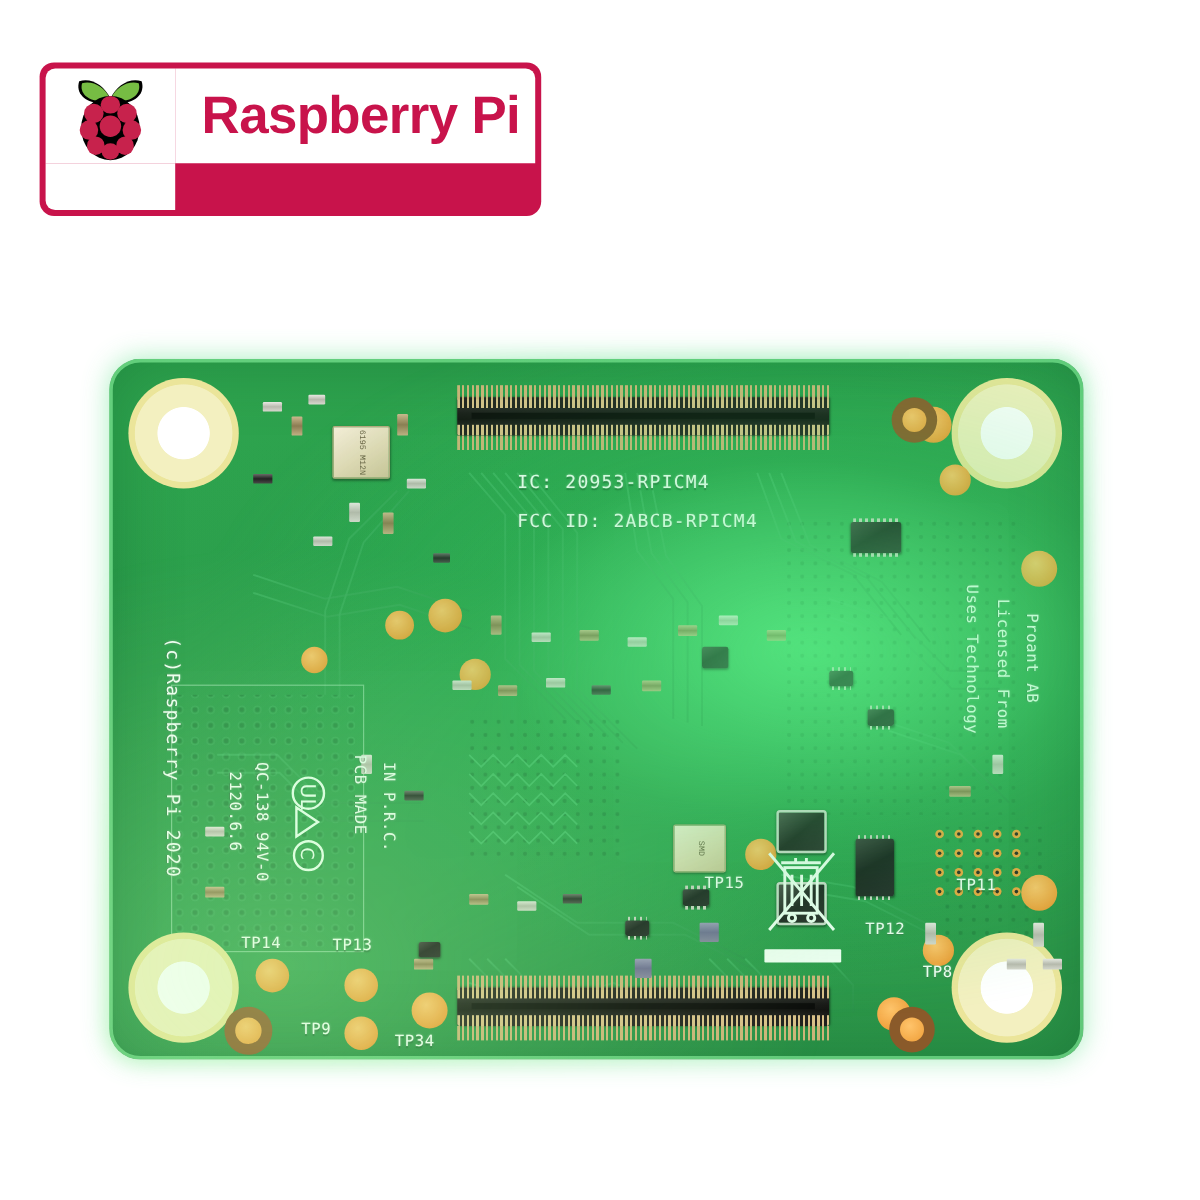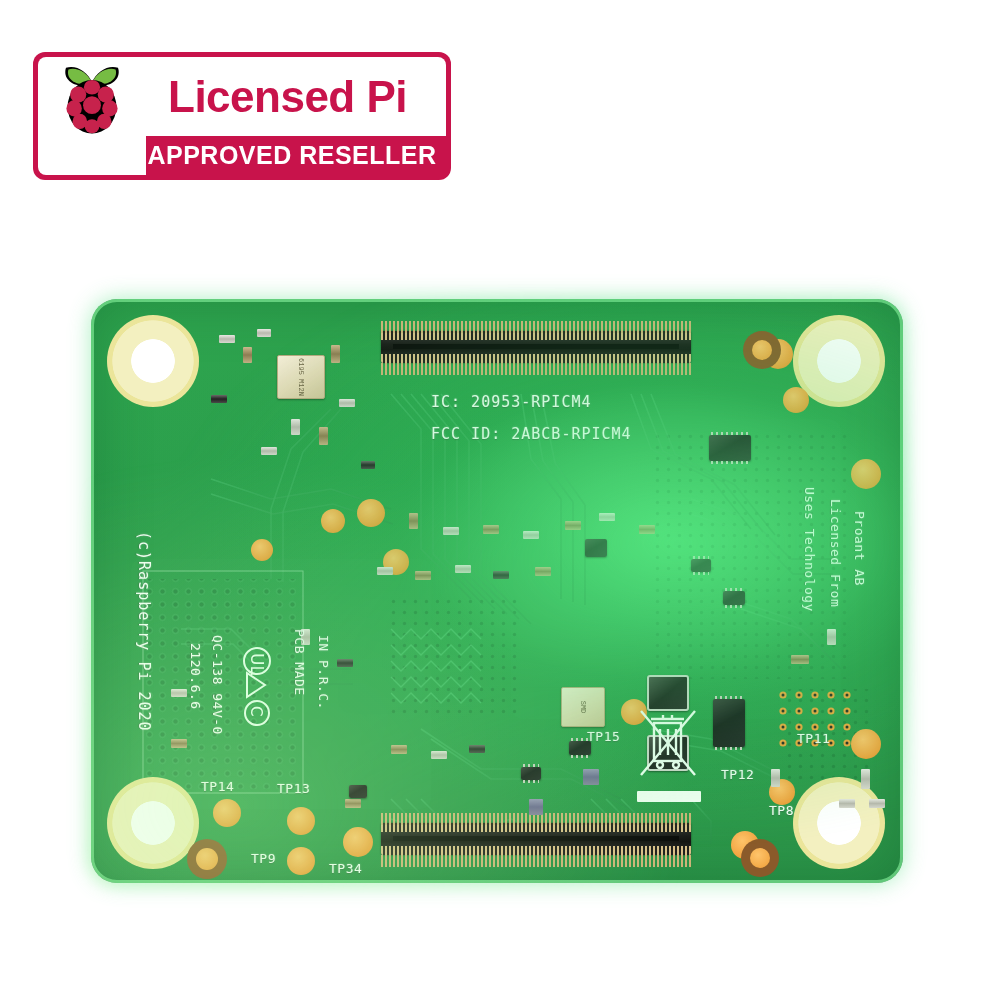--- a/index.html
+++ b/index.html
@@ -170,26 +170,25 @@
             <ellipse cx="28" cy="62" rx="9.5" ry="10" fill="#c7224c"></ellipse>
             <ellipse cx="50" cy="58" rx="11" ry="11" fill="#c7224c"></ellipse>
             <ellipse cx="72" cy="62" rx="9.5" ry="10" fill="#c7224c"></ellipse>
             <ellipse cx="35" cy="78" rx="9" ry="9.5" fill="#c7224c"></ellipse>
             <ellipse cx="65" cy="78" rx="9" ry="9.5" fill="#c7224c"></ellipse>
             <ellipse cx="50" cy="84" rx="9" ry="8.5" fill="#c7224c"></ellipse>
           </g>
         </svg>
       </div>
       <div class="badge-wordmark-cell">
-        <div class="badge-wordmark">Licensed Pi</div>
+        <div class="badge-wordmark">Raspberry Pi</div>
       </div>
     </div>
     <div class="badge-bottom">
       <div class="badge-sub-spacer"></div>
-      <div class="badge-sub">APPROVED RESELLER</div>
     </div>
   </div>
 
   <div class="board-wrap">
     <div class="board-glow"></div>
     <div class="board">
 
       <svg class="traces" viewBox="0 0 812 584" preserveAspectRatio="none">
         <defs>
           <pattern id="viagrid" width="13" height="13" patternUnits="userSpaceOnUse">

